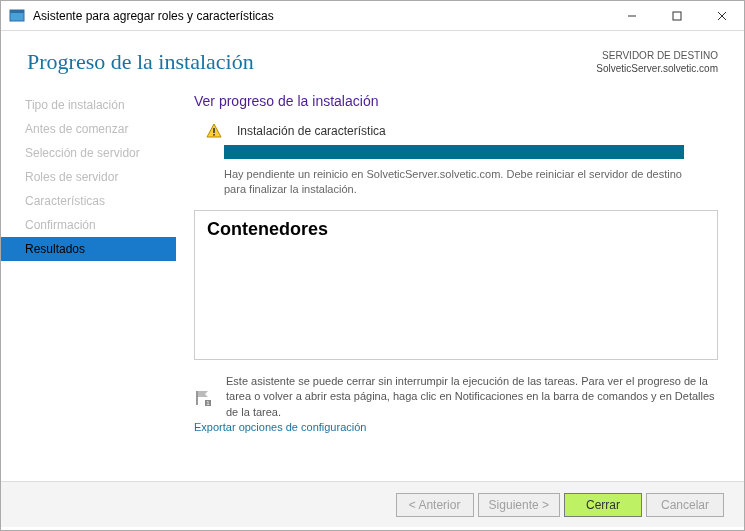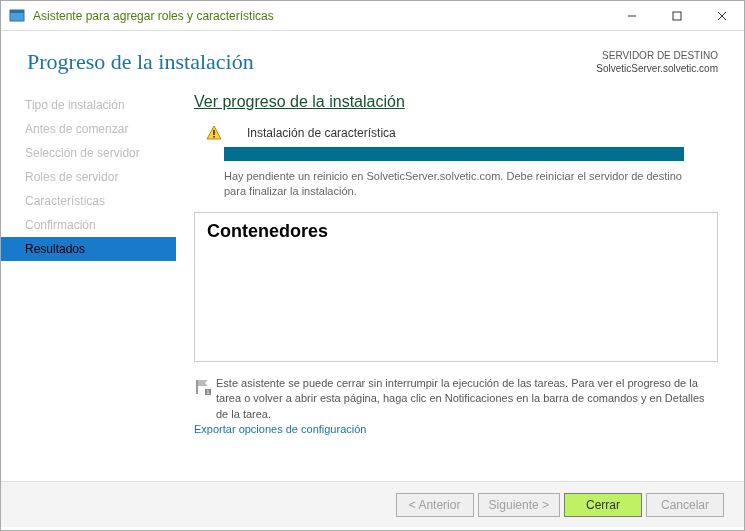--- a/index.html
+++ b/index.html
@@ -21,21 +21,21 @@
       background: #fff;
     }
     .titlebar .app-icon {
       width: 16px; height: 16px;
       margin-right: 8px;
       display: inline-flex;
     }
     .titlebar .title {
       flex: 1;
       font-size: 12px;
-      color: #4d7c0f;
+      color: #000000;
     }
     .win-controls { display: flex; }
     .win-btn {
       width: 45px; height: 30px;
       display: flex; align-items: center; justify-content: center;
       color: #333;
     }
     .header-area {
       padding: 18px 26px 8px 26px;
       display: flex;
@@ -69,29 +69,28 @@
     .nav-item.active {
       background: #1979ca;
       color: #000000;
     }
     .main {
       flex: 1;
       padding: 10px 26px 0 18px;
       position: relative;
     }
     .section-label {
-      font-size: 16px;
-      color: #14532d;
+      font-size: 14px;
+      color: #4c1d95;
       margin-bottom: 14px;
-      text-decoration: underline;
     }
     .status-row {
       display: flex;
       align-items: center;
-      gap: 25px;
+      gap: 15px;
       margin-left: 12px;
       margin-bottom: 6px;
     }
     .warn-icon { width: 16px; height: 16px; }
     .status-text { font-size: 12px; color: #333; }
     .progress-bar {
       height: 14px;
       background: #006f8f;
       margin: 0 0 8px 30px;
       width: 460px;
@@ -108,23 +107,23 @@
       border: 1px solid #ccc;
       height: 150px;
       margin-left: 0;
       padding: 8px 12px;
       font-size: 18px;
       overflow: auto;
     }
     .result-box b { font-weight: 600; }
     .info-row {
       display: flex;
-      gap: 4px;
+      gap: 14px;
       margin-top: 14px;
-      align-items: flex-start;
+      align-items: center;
     }
     .flag-icon {
       width: 18px; height: 18px;
       flex-shrink: 0;
       margin-top: 2px;
     }
     .info-text {
       font-size: 11px;
       color: #555;
       line-height: 1.4;

